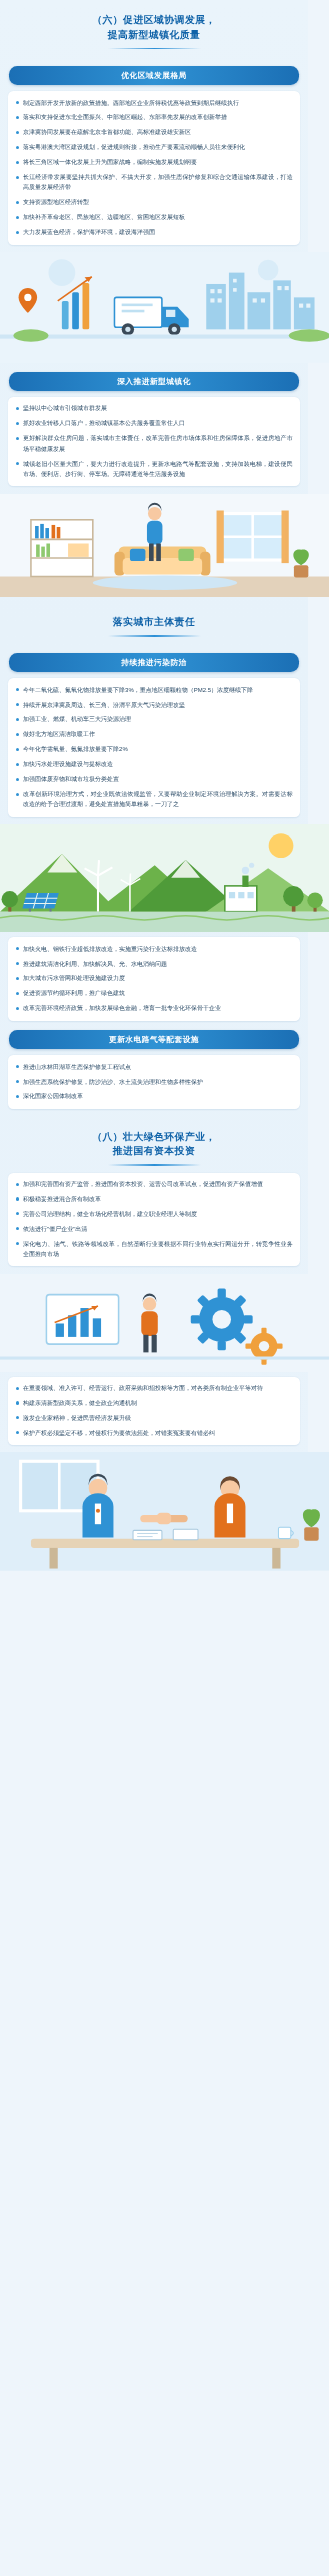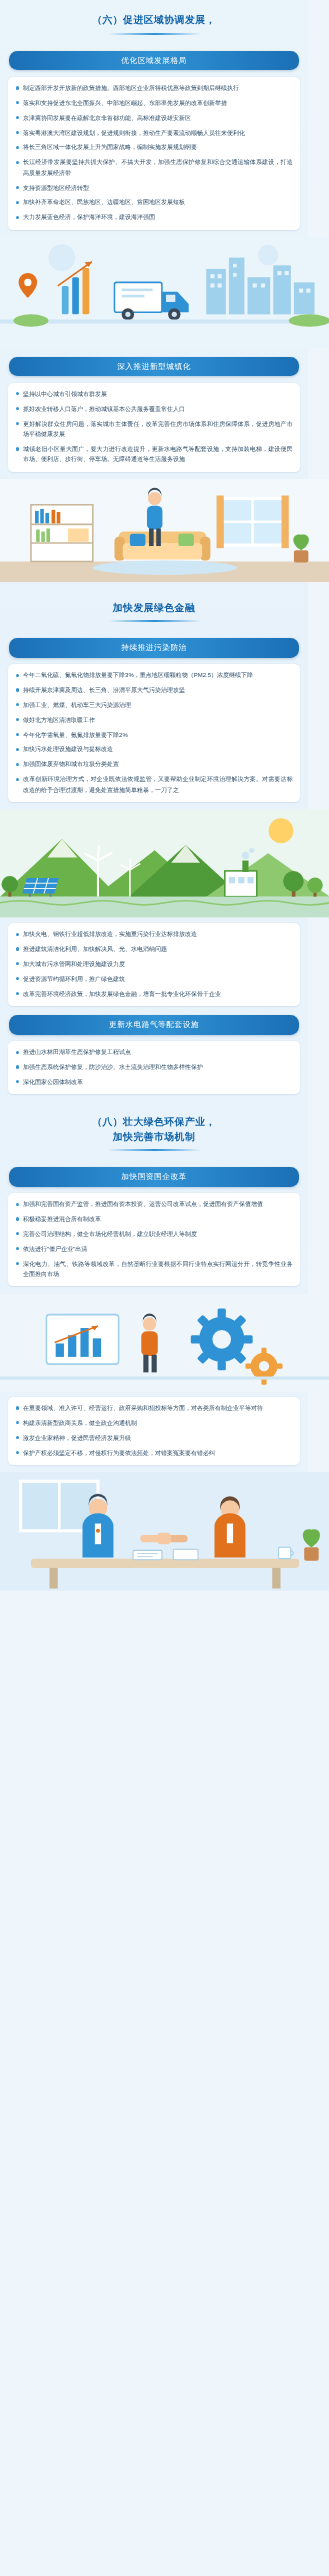--- a/index.html
+++ b/index.html
@@ -35,21 +35,21 @@
   }
 
   
   .sub-head {
     margin: 9.3px 9.3px 6.2px 9.3px;
     background: linear-gradient(90deg,#1b6fb5 0%, #2f92d4 50%, #1b6fb5 100%);
     border-radius: 8.2px;
     color: #fff;
     text-align: center;
     font-size: 7.7px;
-    font-weight: normal;
+    font-weight: bold;
     padding: 4.6px 5.2px;
     letter-spacing: 0.5px;
     box-shadow: 0 1px 2.6px rgba(20,80,140,0.25);
   }
 
   
   .card {
     margin: 0 8.2px 7.2px 8.2px;
     background: #ffffff;
     border-radius: 5.2px;
@@ -81,20 +81,21 @@
   .illus svg { display: block; width: 330px; }
 </style>
 </head>
 <body>
 
 <div class="page">
 
   <div>
     <div class="sec-head">
       <div class="line1">（六）促进区域协调发展，</div>
+      <div class="line2">提高新型城镇化质量</div>
     </div>
 
     <div class="sub-head">优化区域发展格局</div>
     <div class="card">
       <ul class="bullets">
         <li>制定西部开发开放新的政策措施。西部地区企业所得税优惠等政策到期后继续执行</li>
         <li>落实和支持促进东北全面振兴、中部地区崛起、东部率先发展的改革创新举措</li>
         <li>京津冀协同发展要在疏解北京非首都功能、高标准建设雄安新区</li>
         <li>落实粤港澳大湾区建设规划，促进规则衔接，推动生产要素流动顺畅人员往来便利化</li>
         <li>将长三角区域一体化发展上升为国家战略，编制实施发展规划纲要</li>
@@ -233,21 +234,21 @@
           <path d="M0 34 C-22 22 -18 0 0 4 C18 0 22 22 0 34 Z" fill="#6cb24a"></path>
         </g>
 
         <ellipse cx="320" cy="172" rx="140" ry="14" fill="#cfe6f5"></ellipse>
       </svg>
     </div>
   </div>
 
   <div>
     <div class="sec-head">
-      <div class="line2">加快发展绿色金融</div>
+      <div class="line2">落实城市主体责任</div>
     </div>
 
     <div class="sub-head">持续推进污染防治</div>
     <div class="card">
       <ul class="bullets">
         <li>今年二氧化硫、氮氧化物排放量要下降3%，重点地区细颗粒物（PM2.5）浓度继续下降</li>
         <li>持续开展京津冀及周边、长三角、汾渭平原大气污染治理攻坚</li>
         <li>加强工业、燃煤、机动车三大污染源治理</li>
         <li>做好北方地区清洁取暖工作</li>
         <li>今年化学需氧量、氨氮排放量要下降2%</li>
@@ -335,24 +336,23 @@
         <li>推进山水林田湖草生态保护修复工程试点</li>
         <li>加强生态系统保护修复，防沙治沙、水土流失治理和生物多样性保护</li>
         <li>深化国家公园体制改革</li>
       </ul>
     </div>
   </div>
 
   <div>
     <div class="sec-head">
       <div class="line1">（八）壮大绿色环保产业，</div>
-      <div class="line2">加快完善市场机制</div>
-    </div>
-
-    <div class="sub-head">加快国资国企改革</div>
+      <div class="line2">推进国有资本投资</div>
+    </div>
+
     <div class="card">
       <ul class="bullets">
         <li>加强和完善国有资产监管，推进国有资本投资、运营公司改革试点，促进国有资产保值增值</li>
         <li>积极稳妥推进混合所有制改革</li>
         <li>完善公司治理结构，健全市场化经营机制，建立职业经理人等制度</li>
         <li>依法进行"僵尸企业"出清</li>
         <li>深化电力、油气、铁路等领域改革，自然垄断行业要根据不同行业特点实行网运分开，转竞争性业务全面推向市场</li>
       </ul>
     </div>
 

